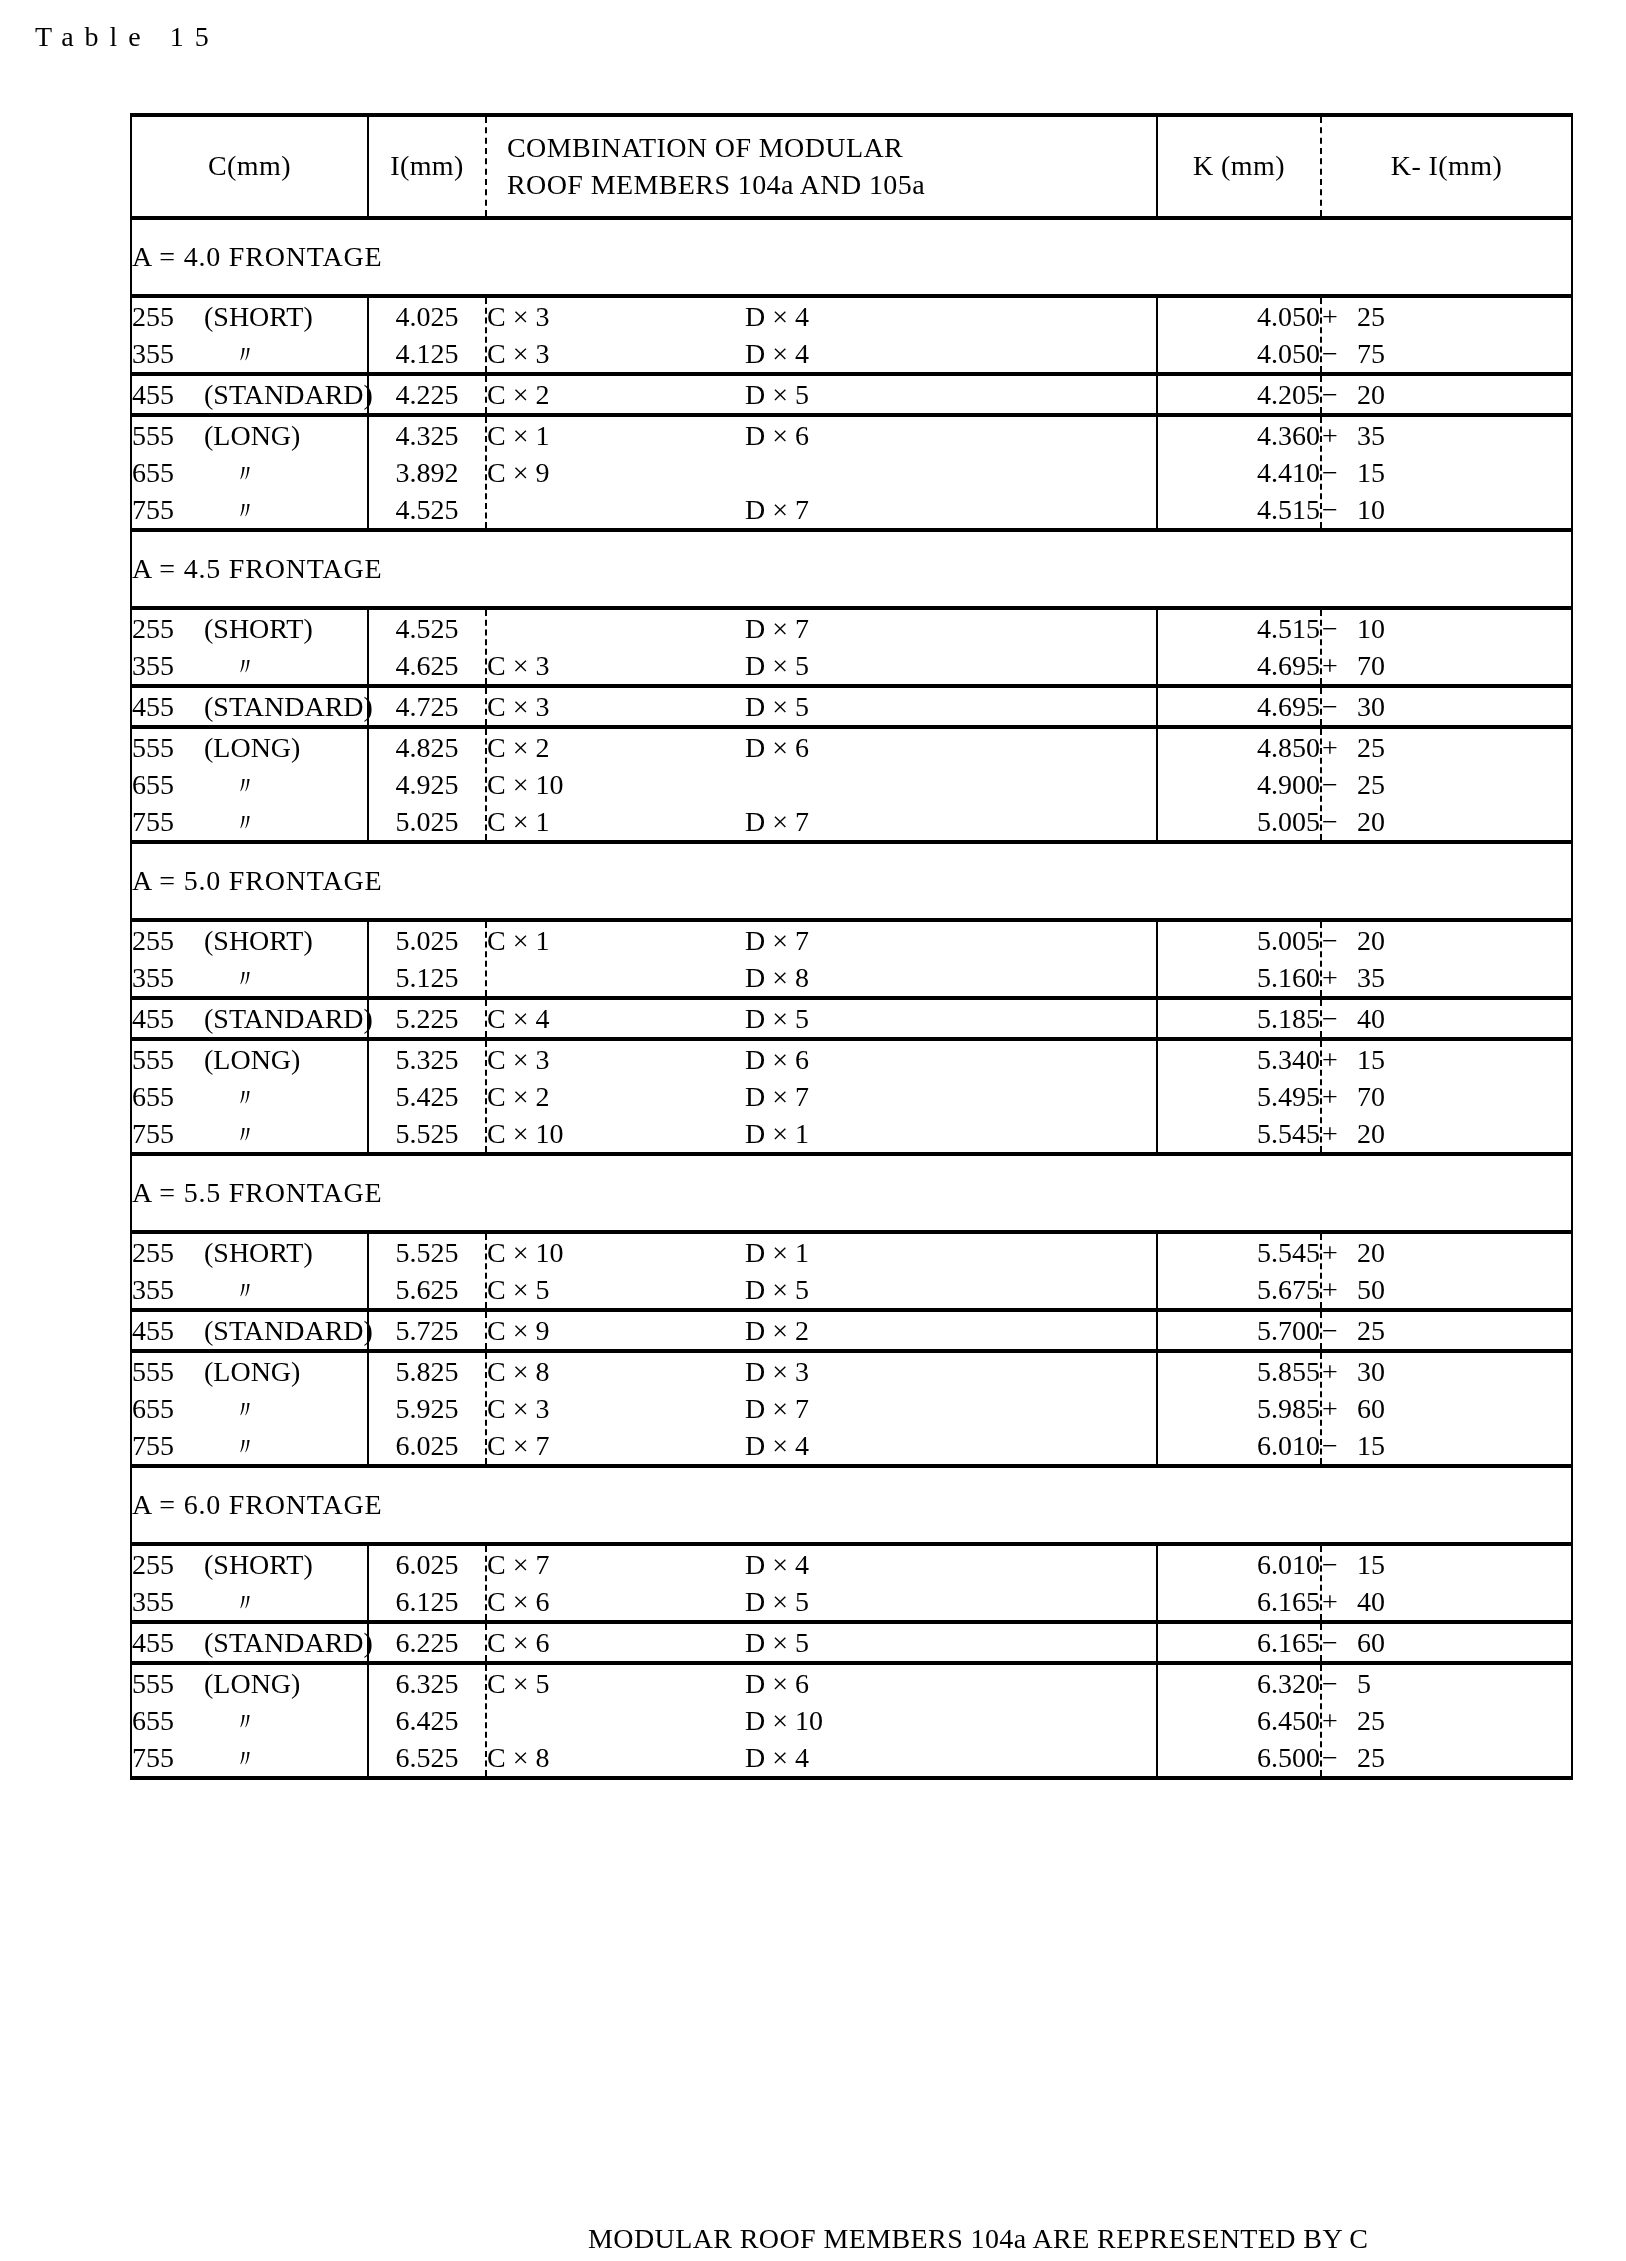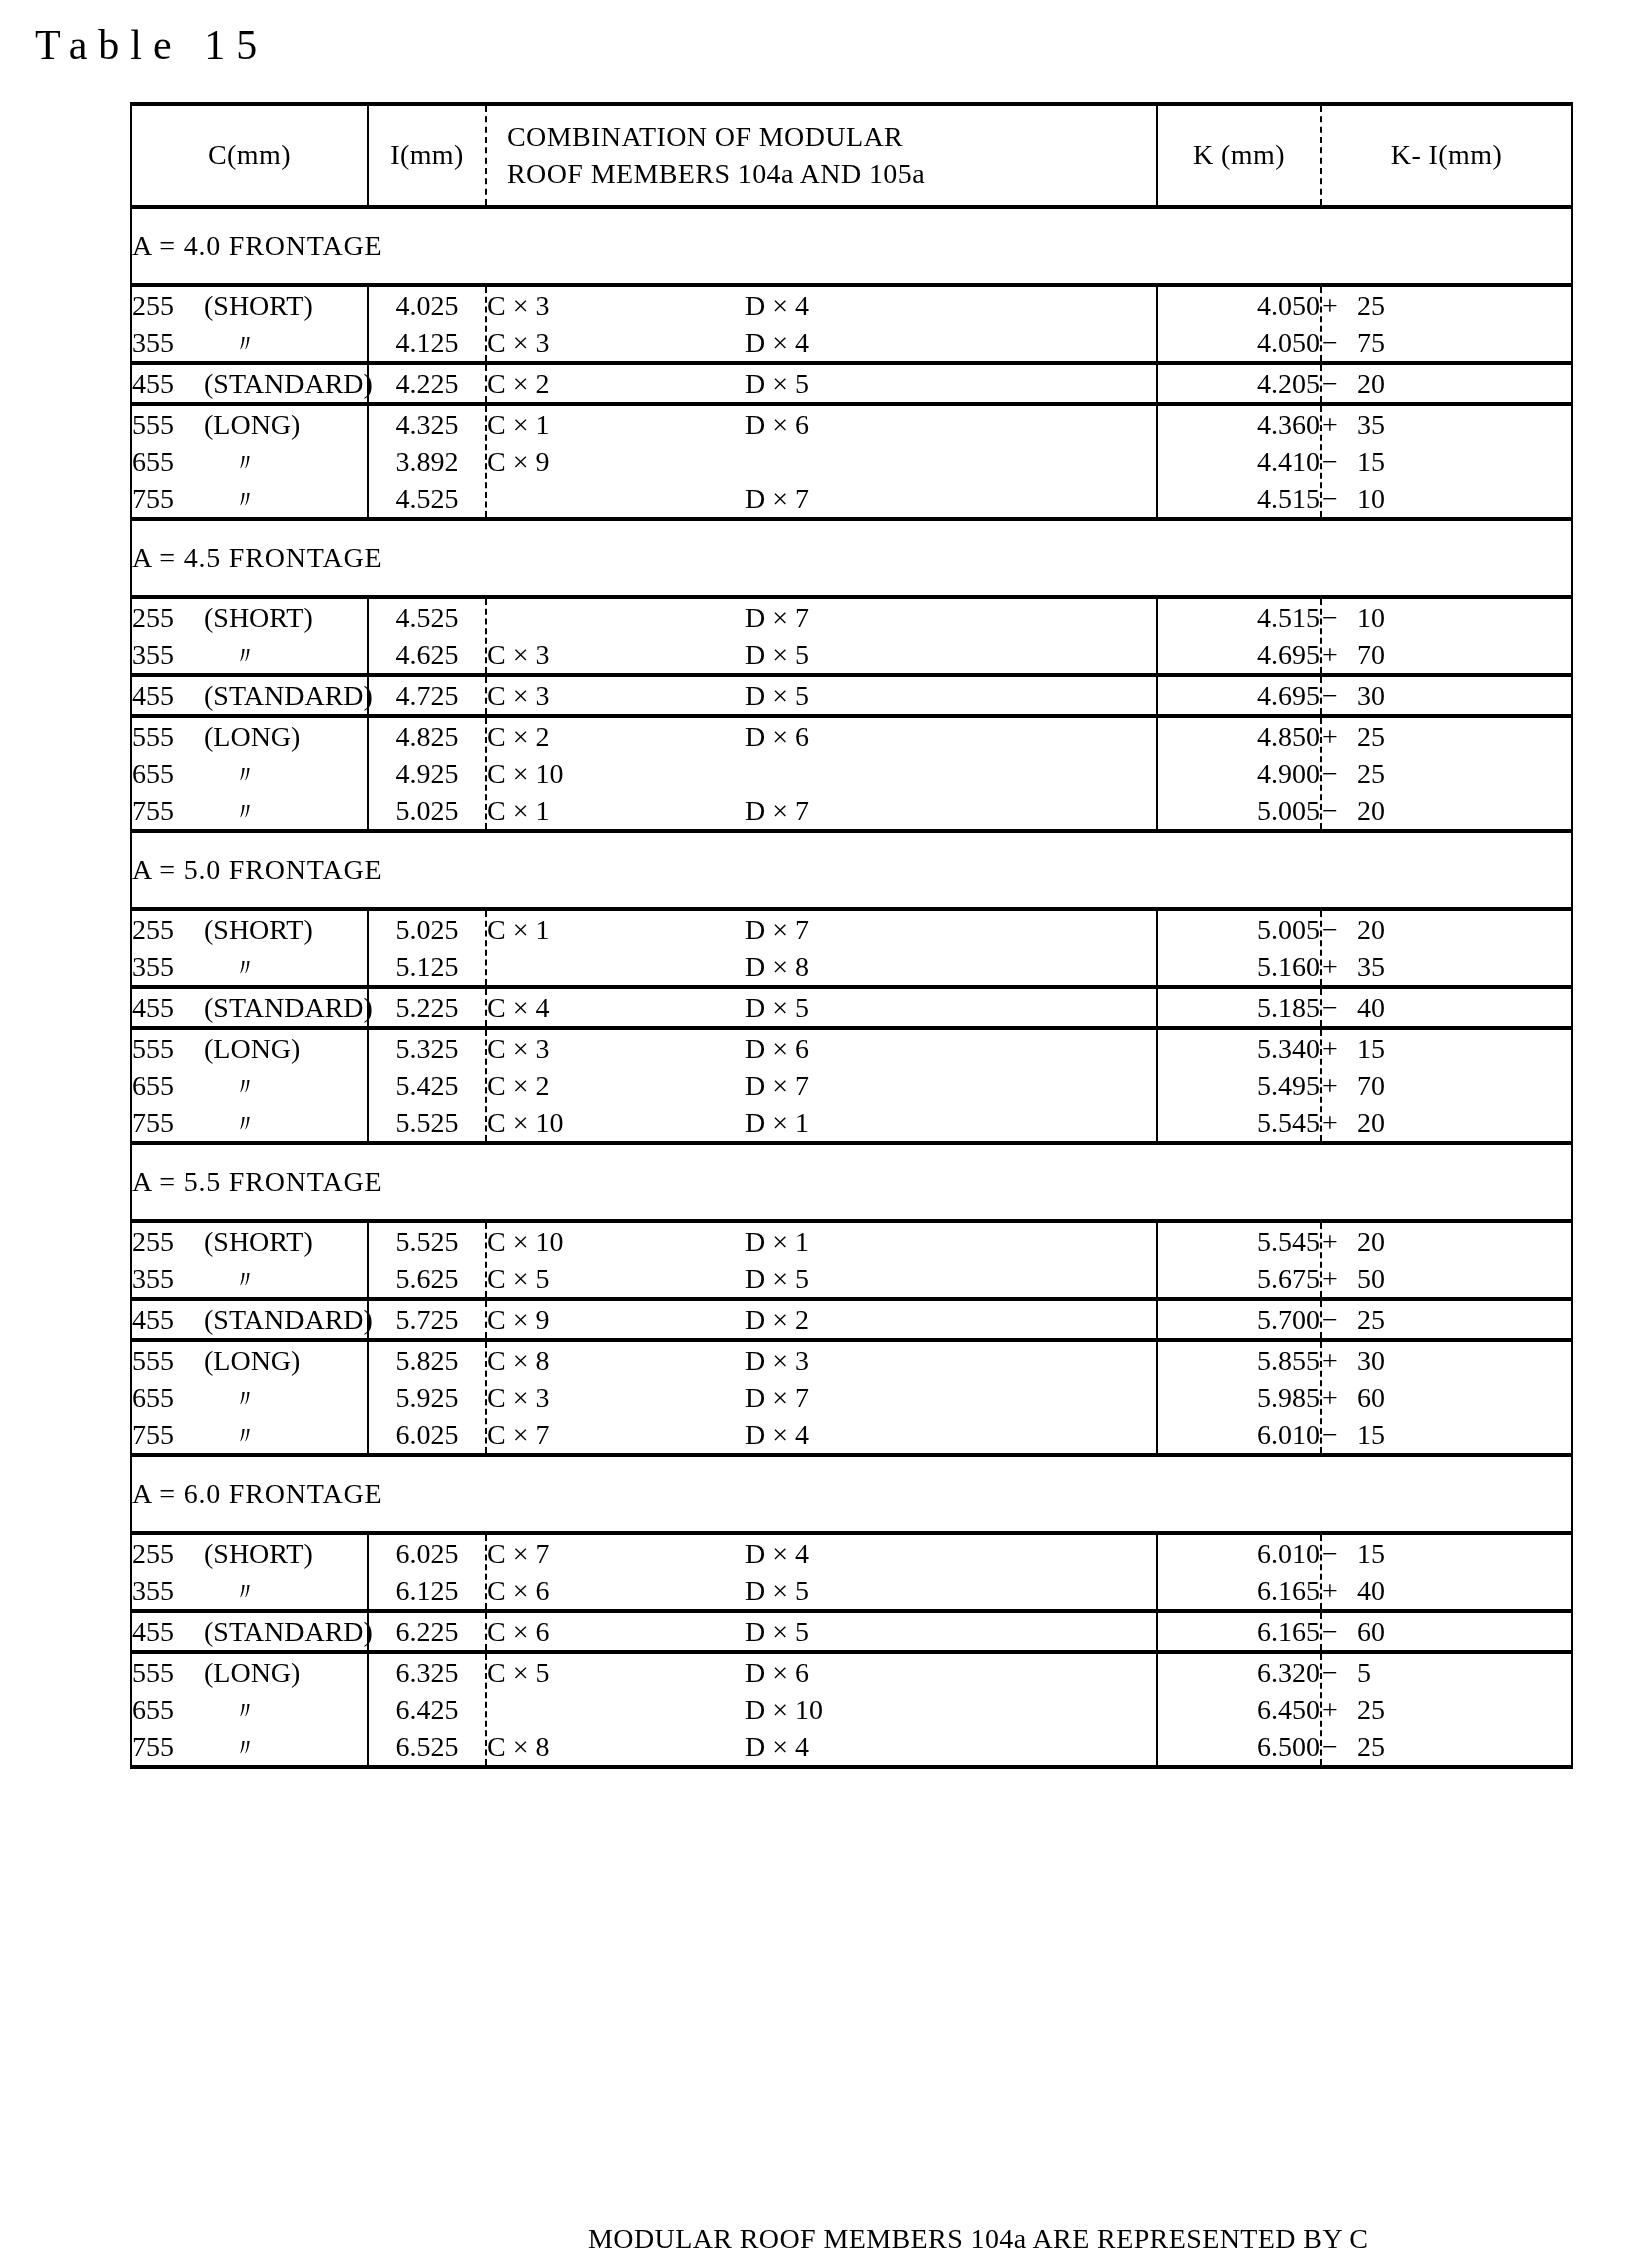--- a/index.html
+++ b/index.html
@@ -15,31 +15,31 @@
     color: #000000;
     position: relative;
     overflow: hidden;
   }
 
   
   .doc-title {
     position: absolute;
     left: 35px;
     top: 20px;
-    font-size: 42px;
+    font-size: 28px;
     letter-spacing: 11px;
     line-height: 1.2;
     white-space: pre;
   }
 
   
   .table-wrap {
     position: absolute;
     left: 130px;
-    top: 102px;
+    top: 113px;
     width: 1420px;
   }
   table.t15 {
     border-collapse: collapse;
     width: 1443px;
     table-layout: fixed;
     font-size: 28px;
     line-height: 1.30;
   }
   table.t15 td, table.t15 th {

